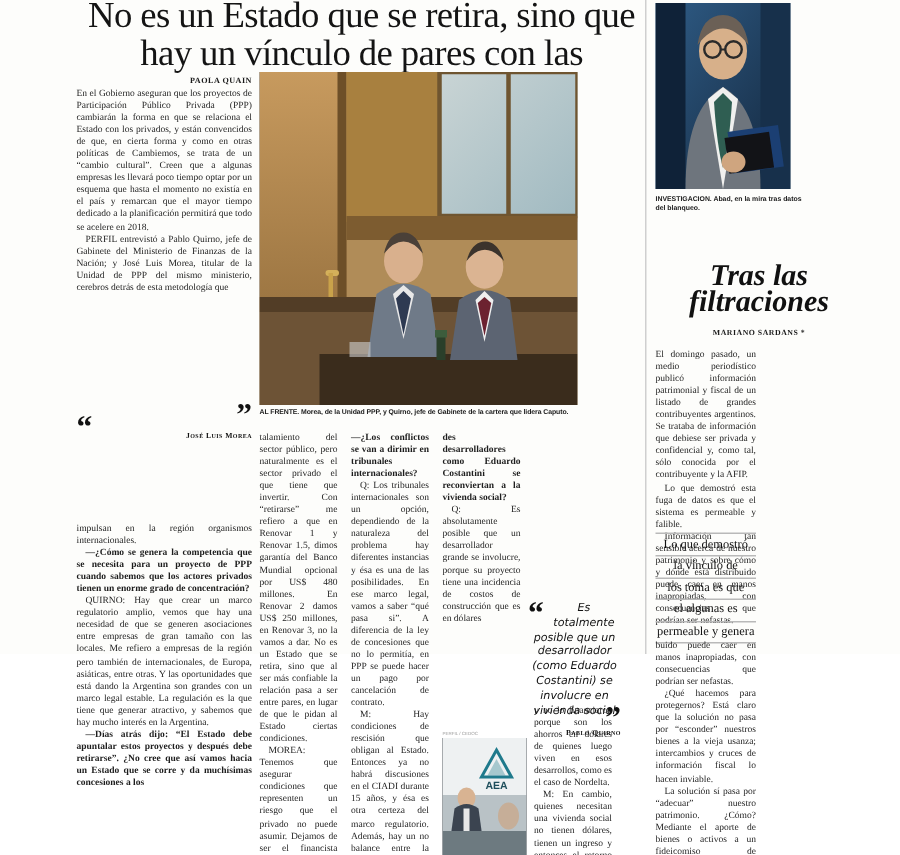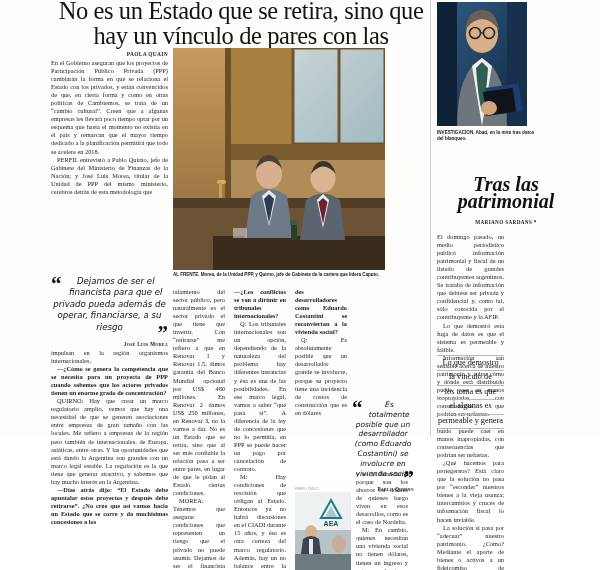--- a/index.html
+++ b/index.html
@@ -235,21 +235,20 @@
   <div class="col-left">
     <div class="byline">PAOLA QUAIN</div>
     <div class="body-txt">
       <p class="noind">En el Gobierno aseguran que los proyectos de Participación Público Privada (PPP) cambiarán la forma en que se relaciona el Estado con los privados, y están convencidos de que, en cierta forma y como en otras políticas de Cambiemos, se trata de un “cambio cultural”. Creen que a algunas empresas les llevará poco tiempo optar por un esquema que hasta el momento no existía en el país y remarcan que el mayor tiempo dedicado a la planificación permitirá que todo se acelere en 2018.</p>
       <p>PERFIL entrevistó a Pablo Quirno, jefe de Gabinete del Ministerio de Finanzas de la Nación; y José Luis Morea, titular de la Unidad de PPP del mismo ministerio, cerebros detrás de esta metodología que</p>
     </div>
   </div>
 
   <div class="pullquote-left">
     <span class="pq-mark pq-open">“</span>
-    <div class="pq-text">Dejamos de ser el financista para que el privado pueda además de operar, financiarse, a su riesgo</div>
     <span class="pq-mark pq-close">”</span>
     <div class="pq-attrib">José Luis Morea</div>
   </div>
 
   <div class="col-left-2">
     <div class="body-txt">
       <p class="noind">impulsan en la región organismos internacionales.</p>
       <p><b>—¿Cómo se genera la competencia que se necesita para un proyecto de PPP cuando sabemos que los actores privados tienen un enorme grado de concentración?</b></p>
       <p>QUIRNO: Hay que crear un marco regulatorio amplio, vemos que hay una necesidad de que se generen asociaciones entre empresas de gran tamaño con las locales. Me refiero a empresas de la región pero también de internacionales, de Europa, asiáticas, entre otras. Y las oportunidades que está dando la Argentina son grandes con un marco legal estable. La regulación es la que tiene que generar atractivo, y sabemos que hay mucho interés en la Argentina.</p>
       <p><b>—Días atrás dijo: “El Estado debe apuntalar estos proyectos y después debe retirarse”. ¿No cree que así vamos hacia un Estado que se corre y da muchísimas concesiones a los</b></p>
@@ -394,21 +393,21 @@
       <rect x="46" y="90" width="30" height="24" fill="#121317" transform="rotate(-8 46 90)"></rect>
 
       <ellipse cx="52" cy="106" rx="8" ry="7" fill="#cfa57f"></ellipse>
     </svg>
   </div>
 
   <div class="right-caption">INVESTIGACION. Abad, en la mira tras datos del blanqueo.</div>
 
   <div class="right-headline">
     <div>Tras las</div>
-    <div>patrimonial</div>
+    <div>filtraciones</div>
   </div>
 
   <div class="right-byline">MARIANO SARDANS *</div>
 
   <div class="col-r1">
     <div class="body-txt">
       <p class="noind">El domingo pasado, un medio periodístico publicó información patrimonial y fiscal de un listado de grandes contribuyentes argentinos. Se trataba de información que debiese ser privada y confidencial y, como tal, sólo conocida por el contribuyente y la AFIP.</p>
       <p>Lo que demostró esta fuga de datos es que el sistema es permeable y falible.</p>
       <p>Información tan sensible acerca de nuestro patrimonio y sobre cómo y dónde está distribuido puede caer en manos inapropiadas, con consecuencias que podrían ser nefastas.</p>
     </div>

